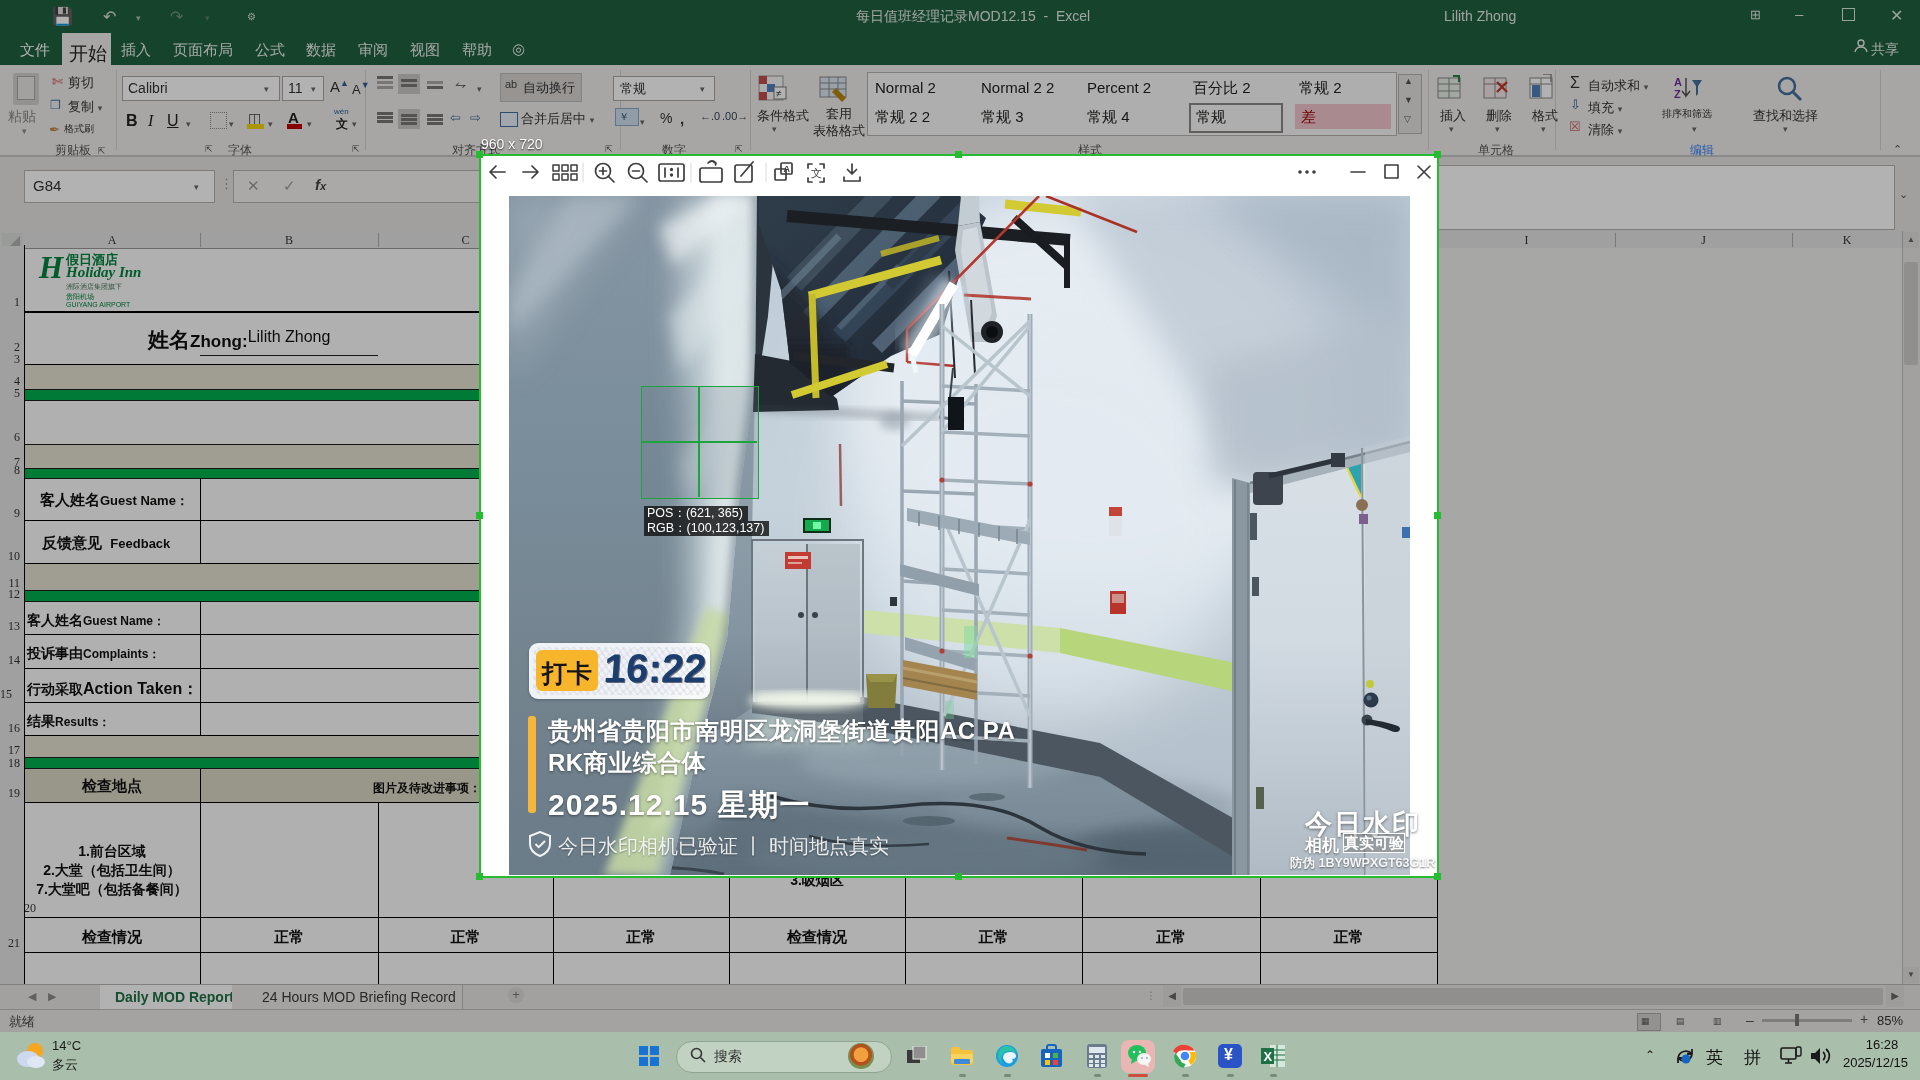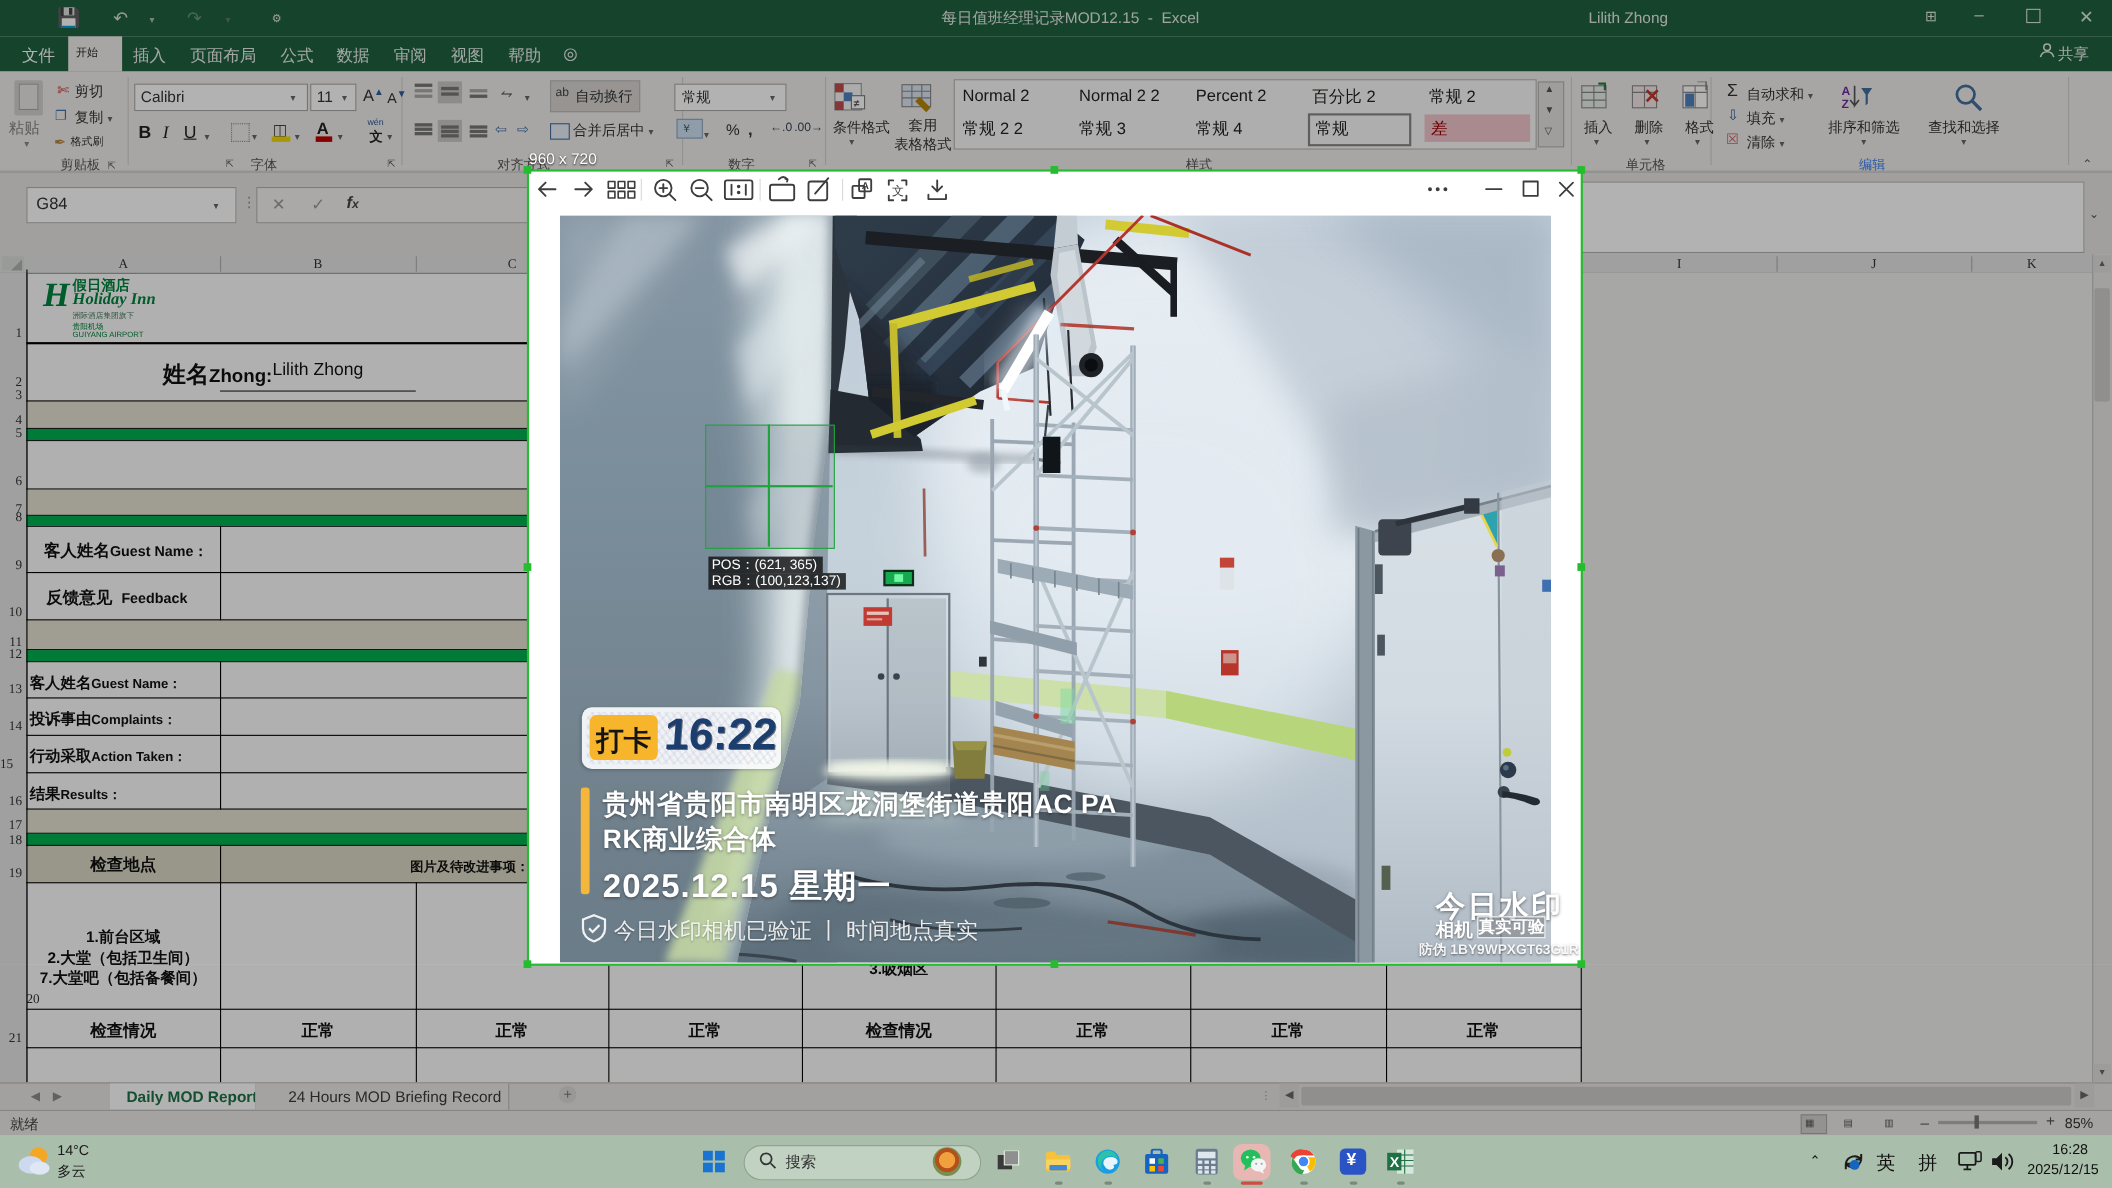--- a/index.html
+++ b/index.html
@@ -21,21 +21,21 @@
 <div class="ab" style="left:856px;top:8px;color:#e4ebe4;font-size:14px;">每日值班经理记录MOD12.15&nbsp;&nbsp;-&nbsp;&nbsp;Excel</div>
 <div class="ab" style="left:1444px;top:8px;color:#e4ebe4;font-size:14px;">Lilith Zhong</div>
 <div class="ab" style="left:1750px;top:7px;color:#dfe8df;font-size:13px;">⊞</div>
 <div class="ab" style="left:1795px;top:5px;color:#dfe8df;font-size:15px;">–</div>
 <div class="ab" style="left:1842px;top:8px;width:11px;height:11px;border:1.5px solid #dfe8df;"></div>
 <div class="ab" style="left:1890px;top:6px;color:#dfe8df;font-size:16px;">✕</div>
 
 <div class="ab" style="left:0;top:33px;width:1920px;height:32px;background:#206040;"></div>
 <div class="ab" style="left:62px;top:33px;width:49px;height:32px;background:#f0eeec;"></div>
 <div class="ab" style="left:20px;top:41px;color:#fff;font-size:15px;">文件</div>
-<div class="ab" style="left:69px;top:41px;color:#262626;font-size:10px;">开始</div>
+<div class="ab" style="left:69px;top:41px;color:#262626;font-size:19px;">开始</div>
 <div class="ab" style="left:121px;top:41px;color:#eaf0ea;font-size:15px;">插入</div>
 <div class="ab" style="left:173px;top:41px;color:#eaf0ea;font-size:15px;">页面布局</div>
 <div class="ab" style="left:255px;top:41px;color:#eaf0ea;font-size:15px;">公式</div>
 <div class="ab" style="left:306px;top:41px;color:#eaf0ea;font-size:15px;">数据</div>
 <div class="ab" style="left:358px;top:41px;color:#eaf0ea;font-size:15px;">审阅</div>
 <div class="ab" style="left:410px;top:41px;color:#eaf0ea;font-size:15px;">视图</div>
 <div class="ab" style="left:462px;top:41px;color:#eaf0ea;font-size:15px;">帮助</div>
 <div class="ab" style="left:512px;top:40px;color:#eaf0ea;font-size:15px;">◎</div>
 <div class="ab" style="left:537px;top:41px;color:#eaf0ea;font-size:15px;margin-top:41px;">告诉我你想要做什么</div>
 <div class="ab" style="left:1853px;top:38px;width:16px;height:16px;">
@@ -208,21 +208,21 @@
 <div class="ab" style="left:1588px;top:99px;color:#333;font-size:13px;">填充&nbsp;<span style="font-size:9px;color:#666;">▾</span></div>
 <div class="ab" style="left:1569px;top:119px;color:#c66;font-size:13px;">☒</div>
 <div class="ab" style="left:1588px;top:121px;color:#333;font-size:13px;">清除&nbsp;<span style="font-size:9px;color:#666;">▾</span></div>
 <div class="ab" style="left:1674px;top:74px;width:30px;height:28px;">
 <svg width="30" height="28">
           <text x="0" y="12" font-size="11" fill="#7030a0" font-weight="bold">A</text>
           <text x="0" y="24" font-size="11" fill="#7030a0" font-weight="bold">Z</text>
           <path d="M12 4 v18 l4 -5 m-4 5 l-4 -5" fill="none" stroke="#555" stroke-width="1.5"></path>
           <path d="M18 6 h10 l-4 6 v8 l-2 2 v-10 z" fill="#44709d"></path>
         </svg></div>
-<div class="ab" style="left:1662px;top:107px;color:#333;font-size:13px;">排序和筛选</div>
+<div class="ab" style="left:1662px;top:107px;color:#333;font-size:10px;">排序和筛选</div>
 <div class="ab" style="left:1692px;top:124px;color:#666;font-size:9px;">▾</div>
 <div class="ab" style="left:1775px;top:74px;width:28px;height:28px;">
 <svg width="28" height="28">
           <circle cx="12" cy="12" r="8" fill="none" stroke="#44709d" stroke-width="2.5"></circle>
           <line x1="18" y1="18" x2="26" y2="26" stroke="#44709d" stroke-width="3"></line>
         </svg></div>
 <div class="ab" style="left:1753px;top:107px;color:#333;font-size:13px;">查找和选择</div>
 <div class="ab" style="left:1783px;top:124px;color:#666;font-size:9px;">▾</div>
 <div class="ab" style="left:1690px;top:142px;color:#3b82f6;font-size:12px;">编辑</div>
 <div class="ab" style="left:1893px;top:143px;color:#555;font-size:11px;">⌃</div>
@@ -341,21 +341,21 @@
 
 <div class="ab" style="left:148px;top:326px;color:#111;font-size:21px;font-weight:bold;">姓名<span style="font-size:17px;">Zhong:</span></div>
 <div class="ab" style="left:200px;top:328px;width:178px;text-align:center;color:#111;font-size:16px;">Lilith Zhong</div>
 <div class="ab" style="left:200px;top:355px;width:178px;height:1px;background:#222;"></div>
 
 <div class="ab" style="left:40px;top:491px;color:#111;font-size:15px;font-weight:bold;">客人姓名<span style="font-size:13px;">Guest Name：</span></div>
 <div class="ab" style="left:42px;top:534px;color:#111;font-size:15px;font-weight:bold;">反馈意见&nbsp;&nbsp;<span style="font-size:13px;">Feedback</span></div>
 
 <div class="ab" style="left:27px;top:612px;color:#111;font-size:14px;font-weight:bold;">客人姓名<span style="font-size:12px;">Guest Name：</span></div>
 <div class="ab" style="left:27px;top:645px;color:#111;font-size:14px;font-weight:bold;">投诉事由<span style="font-size:12px;">Complaints：</span></div>
-<div class="ab" style="left:27px;top:679px;color:#111;font-size:14px;font-weight:bold;">行动采取<span style="font-size:12px;margin-top:40px;">Action Taken：</span></div>
+<div class="ab" style="left:27px;top:679px;color:#111;font-size:14px;font-weight:bold;">行动采取<span style="font-size:16px;margin-top:40px;">Action Taken：</span></div>
 <div class="ab" style="left:27px;top:713px;color:#111;font-size:14px;font-weight:bold;">结果<span style="font-size:12px;">Results：</span></div>
 
 <div class="ab" style="left:24px;top:777px;width:176px;text-align:center;color:#111;font-size:15px;font-weight:bold;">检查地点</div>
 <div class="ab" style="left:373px;top:780px;color:#111;font-size:12px;font-weight:bold;">图片及待改进事项：<span style="font-size:11px;">P</span></div>
 
 <div class="ab" style="left:24px;top:843px;width:176px;text-align:center;color:#111;font-size:14px;font-weight:bold;">1.前台区域</div>
 <div class="ab" style="left:24px;top:862px;width:176px;text-align:center;color:#111;font-size:14px;font-weight:bold;">2.大堂（包括卫生间）</div>
 <div class="ab" style="left:24px;top:881px;width:176px;text-align:center;color:#111;font-size:14px;font-weight:bold;">7.大堂吧（包括备餐间）</div>
 <div class="ab" style="left:729px;top:872px;width:176px;text-align:center;color:#111;font-size:14px;font-weight:bold;">3.吸烟区</div>
 

